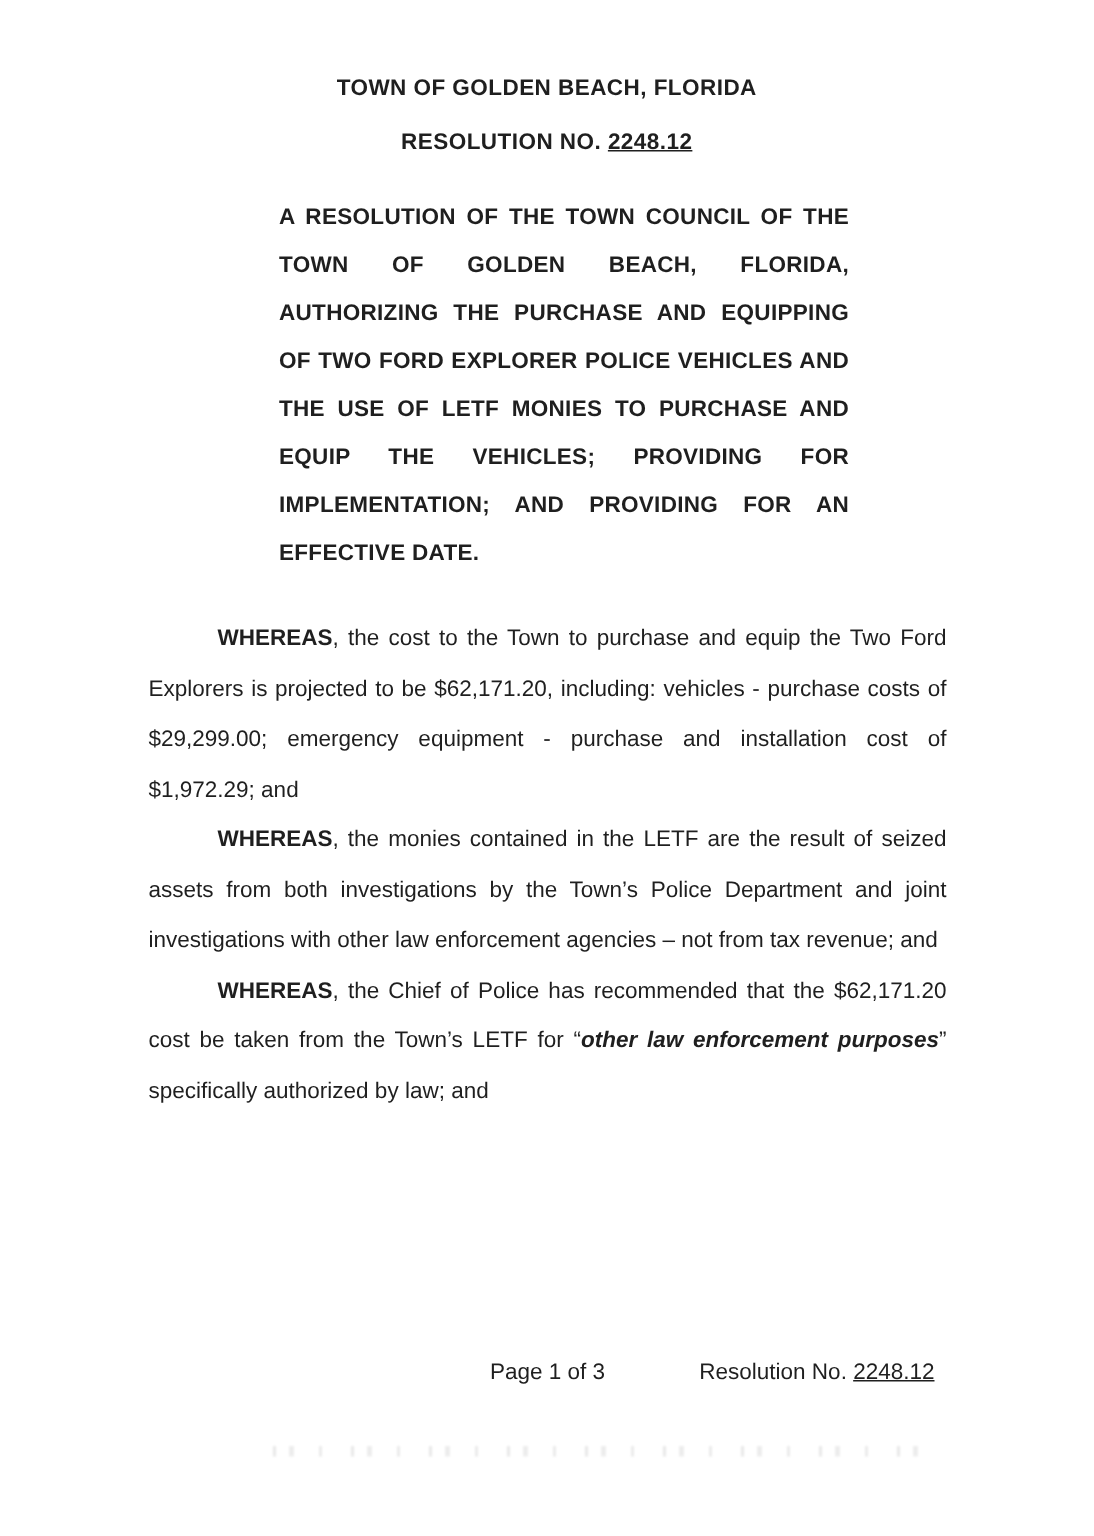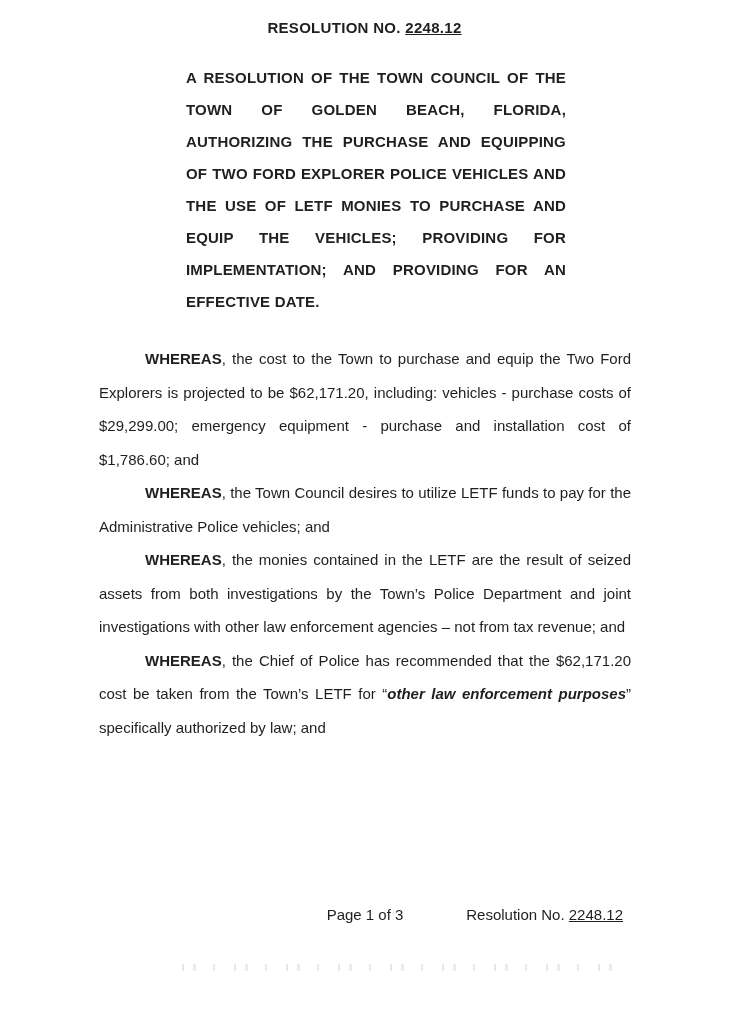--- a/index.html
+++ b/index.html
@@ -87,28 +87,28 @@
       #777 11px 14px, transparent 14px 31px,
       #666 31px 33px, transparent 33px 52px
     );
   }
 </style>
 </head>
 <body>
 
 <div class="page" style="--paper: #ffffff; --ink: #1f1f1f;">
 
+  <h1 class="doc-title">TOWN OF GOLDEN BEACH, FLORIDA</h1>
 
   <h2 class="res-no"><span>RESOLUTION NO. </span><span class="underline">2248.12</span></h2>
 
   <p class="summary">A RESOLUTION OF THE TOWN COUNCIL OF THE TOWN OF GOLDEN BEACH, FLORIDA, AUTHORIZING THE PURCHASE AND EQUIPPING OF TWO FORD EXPLORER POLICE VEHICLES AND THE USE OF LETF MONIES TO PURCHASE AND EQUIP THE VEHICLES; PROVIDING FOR IMPLEMENTATION; AND PROVIDING FOR AN EFFECTIVE DATE.</p>
 
   <div class="body-text">
-      <p><span style="font-weight: bold;">WHEREAS</span><span>, the cost to the Town to purchase and equip the Two Ford Explorers is projected to be $62,171.20, including: vehicles - purchase costs of $29,299.00; emergency equipment - purchase and installation cost of $1,786.60; and</span></p>
-      <p><span style="font-weight: bold;">WHEREAS</span><span>, the Town Council desires to utilize LETF funds to pay for the Administrative Police vehicles; and</span></p>
+      <p><span style="font-weight: bold;">WHEREAS</span><span>, the cost to the Town to purchase and equip the Two Ford Explorers is projected to be $62,171.20, including: vehicles - purchase costs of $29,299.00; emergency equipment - purchase and installation cost of $1,972.29; and</span></p>
       <p><span style="font-weight: bold;">WHEREAS</span><span>, the monies contained in the LETF are the result of seized assets from both investigations by the Town’s Police Department and joint investigations with other law enforcement agencies –  not from tax revenue; and</span></p>
       <p><span style="font-weight: bold;">WHEREAS</span><span>, the Chief of Police has recommended that the $62,171.20 cost be taken from the Town’s LETF for “</span><span style="font-weight: bold; font-style: italic; margin-top: 36px;">other law enforcement purposes</span><span>” specifically authorized by law; and</span></p>
     </div>
 
   <div class="footer">
     <span class="page-label">Page 1 of 3</span>
     <span class="footer-res"><span>Resolution No. </span><span class="underline">2248.12</span></span>
   </div>
 
   <div class="bleed"></div>

